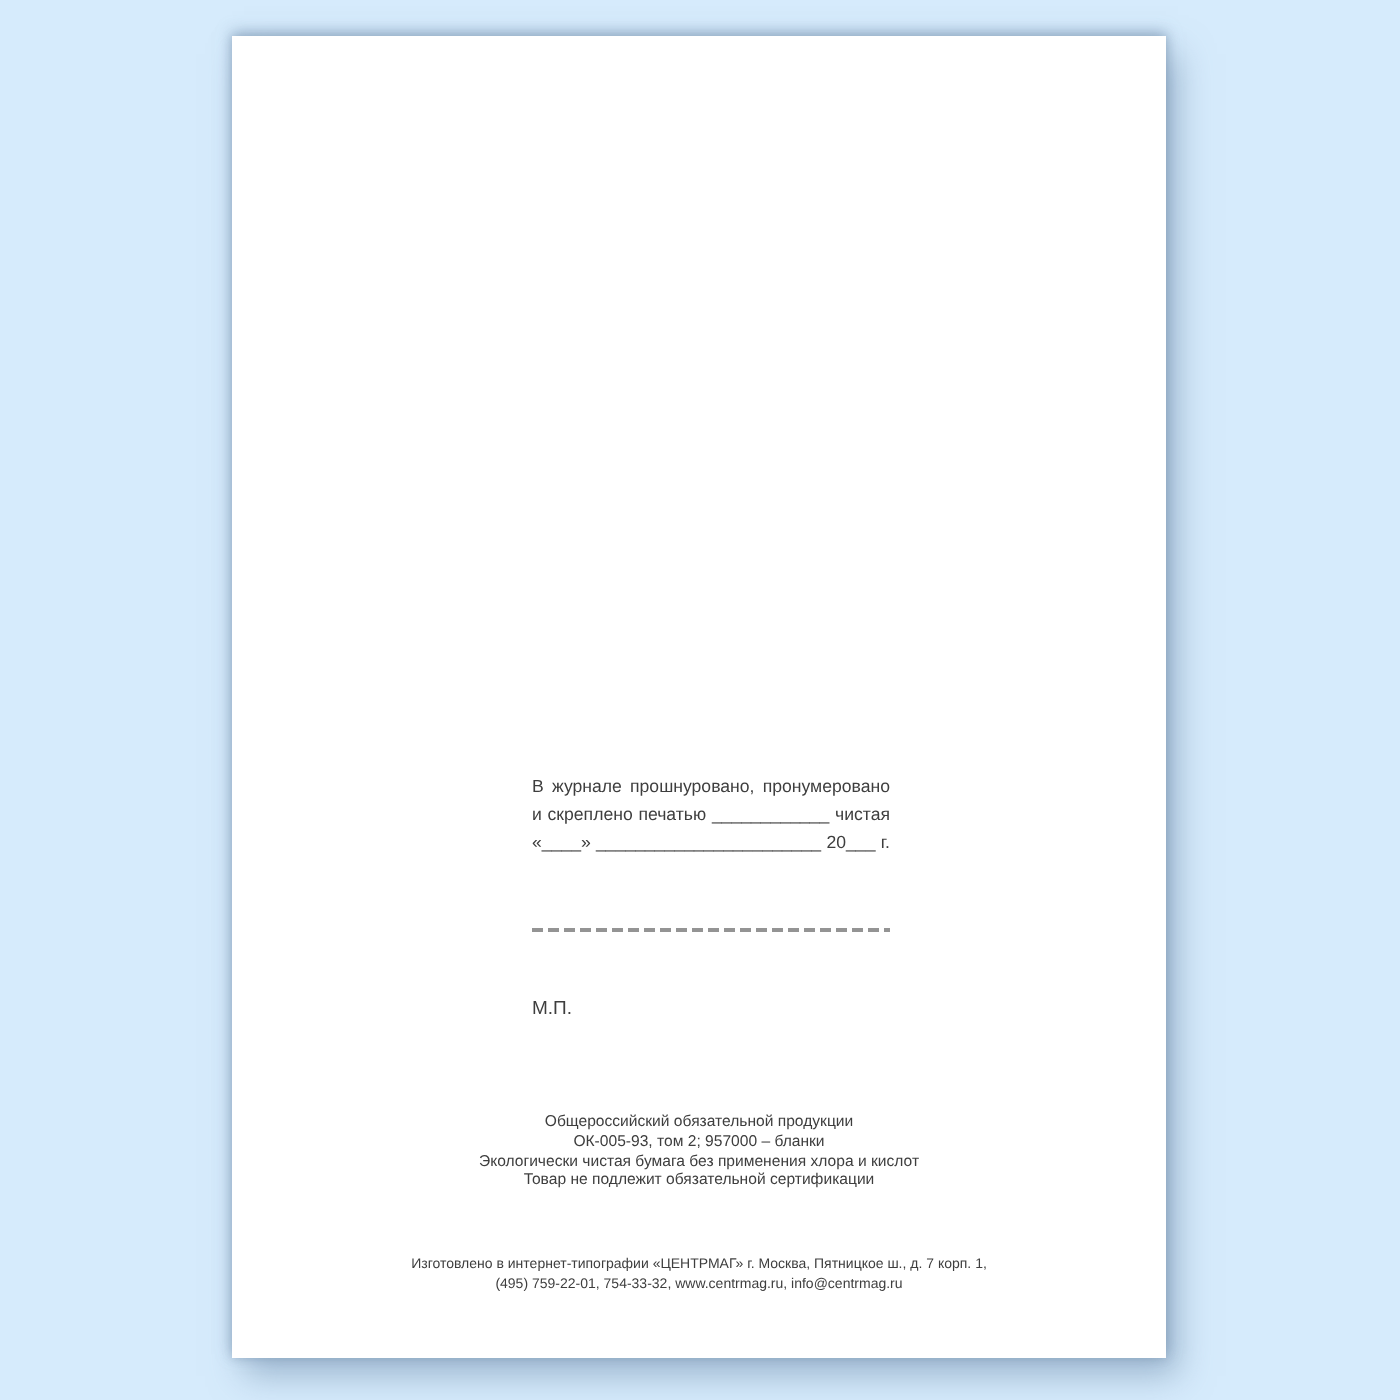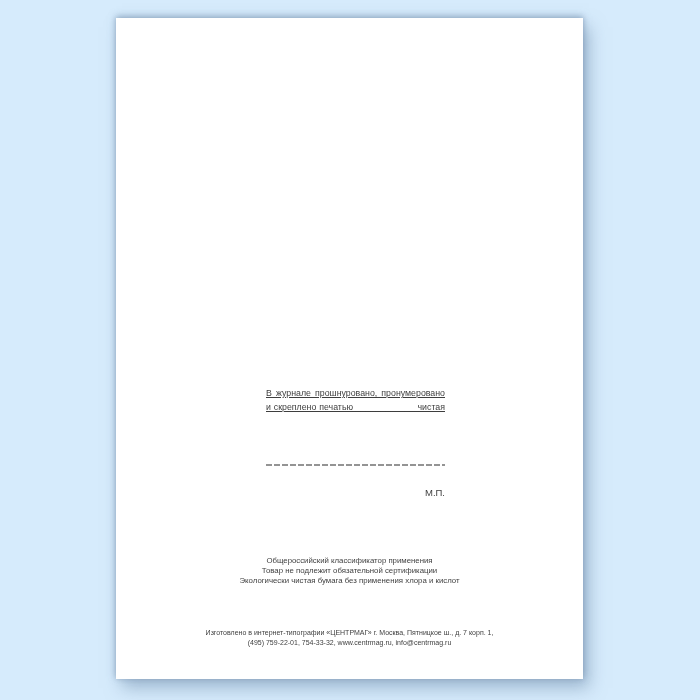--- a/index.html
+++ b/index.html
@@ -27,39 +27,37 @@
     left: 150px; top: 368px;
     width: 179px;
     color: #3e3e3e;
     font-size: 8.8px;
     line-height: 14px;
   }
   .cert-line {
     white-space: nowrap;
     text-align: justify;
     text-align-last: justify;
-    text-decoration: underline;
   }
 
   
   .dash-line {
     position: absolute;
     left: 150px; top: 446px;
     width: 179px; height: 1.5px;
     background: repeating-linear-gradient(90deg,
       #949494 0px, #949494 5.7px,
       transparent 5.7px, transparent 8px);
   }
 
   
   .stamp {
     position: absolute;
-    left: 150px; top: 469px;
+    left: 150px; top: 481px;
     width: 179px;
-    text-align: right;
     color: #3e3e3e;
     font-size: 9.5px;
     line-height: 12px;
   }
 
   
   .info-block {
     position: absolute;
     left: 0; top: 538px;
     width: 100%;
@@ -81,30 +79,32 @@
   }
 </style>
 </head>
 <body>
 
 <div class="paper">
 
   <div class="cert-block">
     <div class="cert-line">В журнале прошнуровано, пронумеровано</div>
     <div class="cert-line">и скреплено печатью ____________ чистая</div>
+    <div class="cert-line">«____» _______________________ 20___ г.</div>
   </div>
 
   <div class="dash-line"></div>
 
   <div class="stamp">М.П.</div>
 
   <div class="info-block">
-    <div>Общероссийский классификатор применения</div>
+    <div>Общероссийский обязательной продукции</div>
+    <div>ОК-005-93, том 2; 957000 – бланки</div>
+    <div>Экологически чистая бумага без применения хлора и кислот</div>
     <div>Товар не подлежит обязательной сертификации</div>
-    <div>Экологически чистая бумага без применения хлора и кислот</div>
   </div>
 
   <div class="footer-block">
     <div>Изготовлено в интернет-типографии «ЦЕНТРМАГ» г. Москва, Пятницкое ш., д. 7 корп. 1,</div>
     <div>(495) 759-22-01, 754-33-32, www.centrmag.ru, info@centrmag.ru</div>
   </div>
 
 </div>
 
 </body></html>

